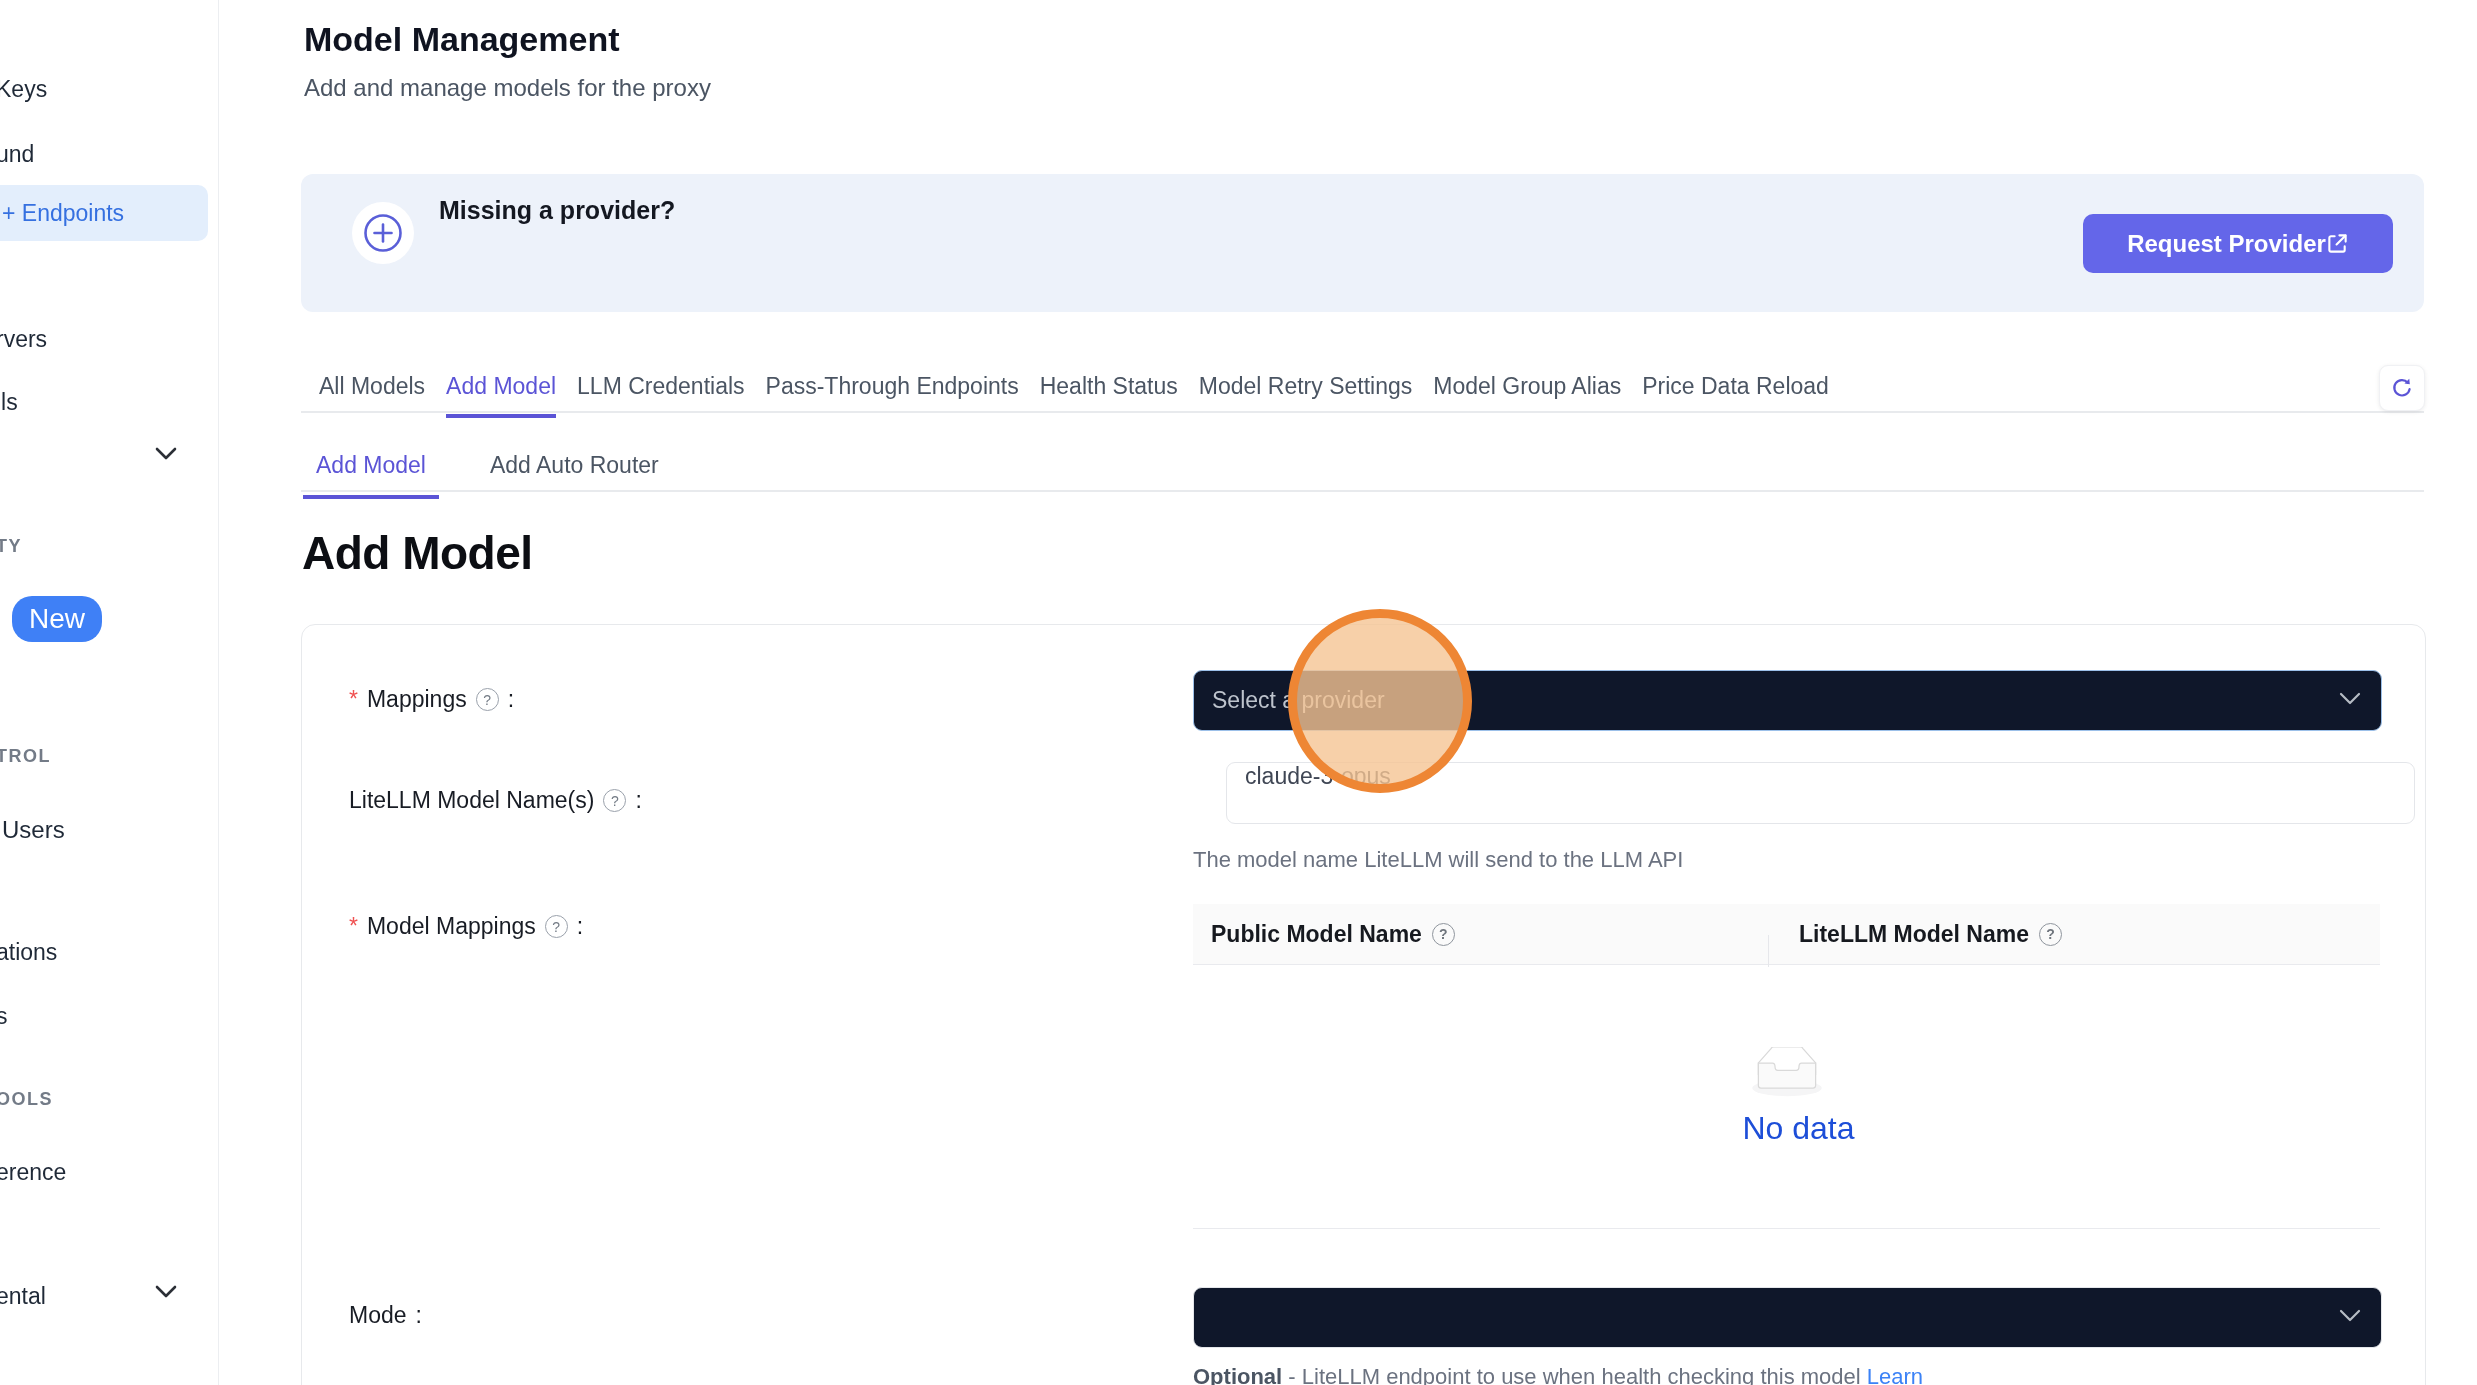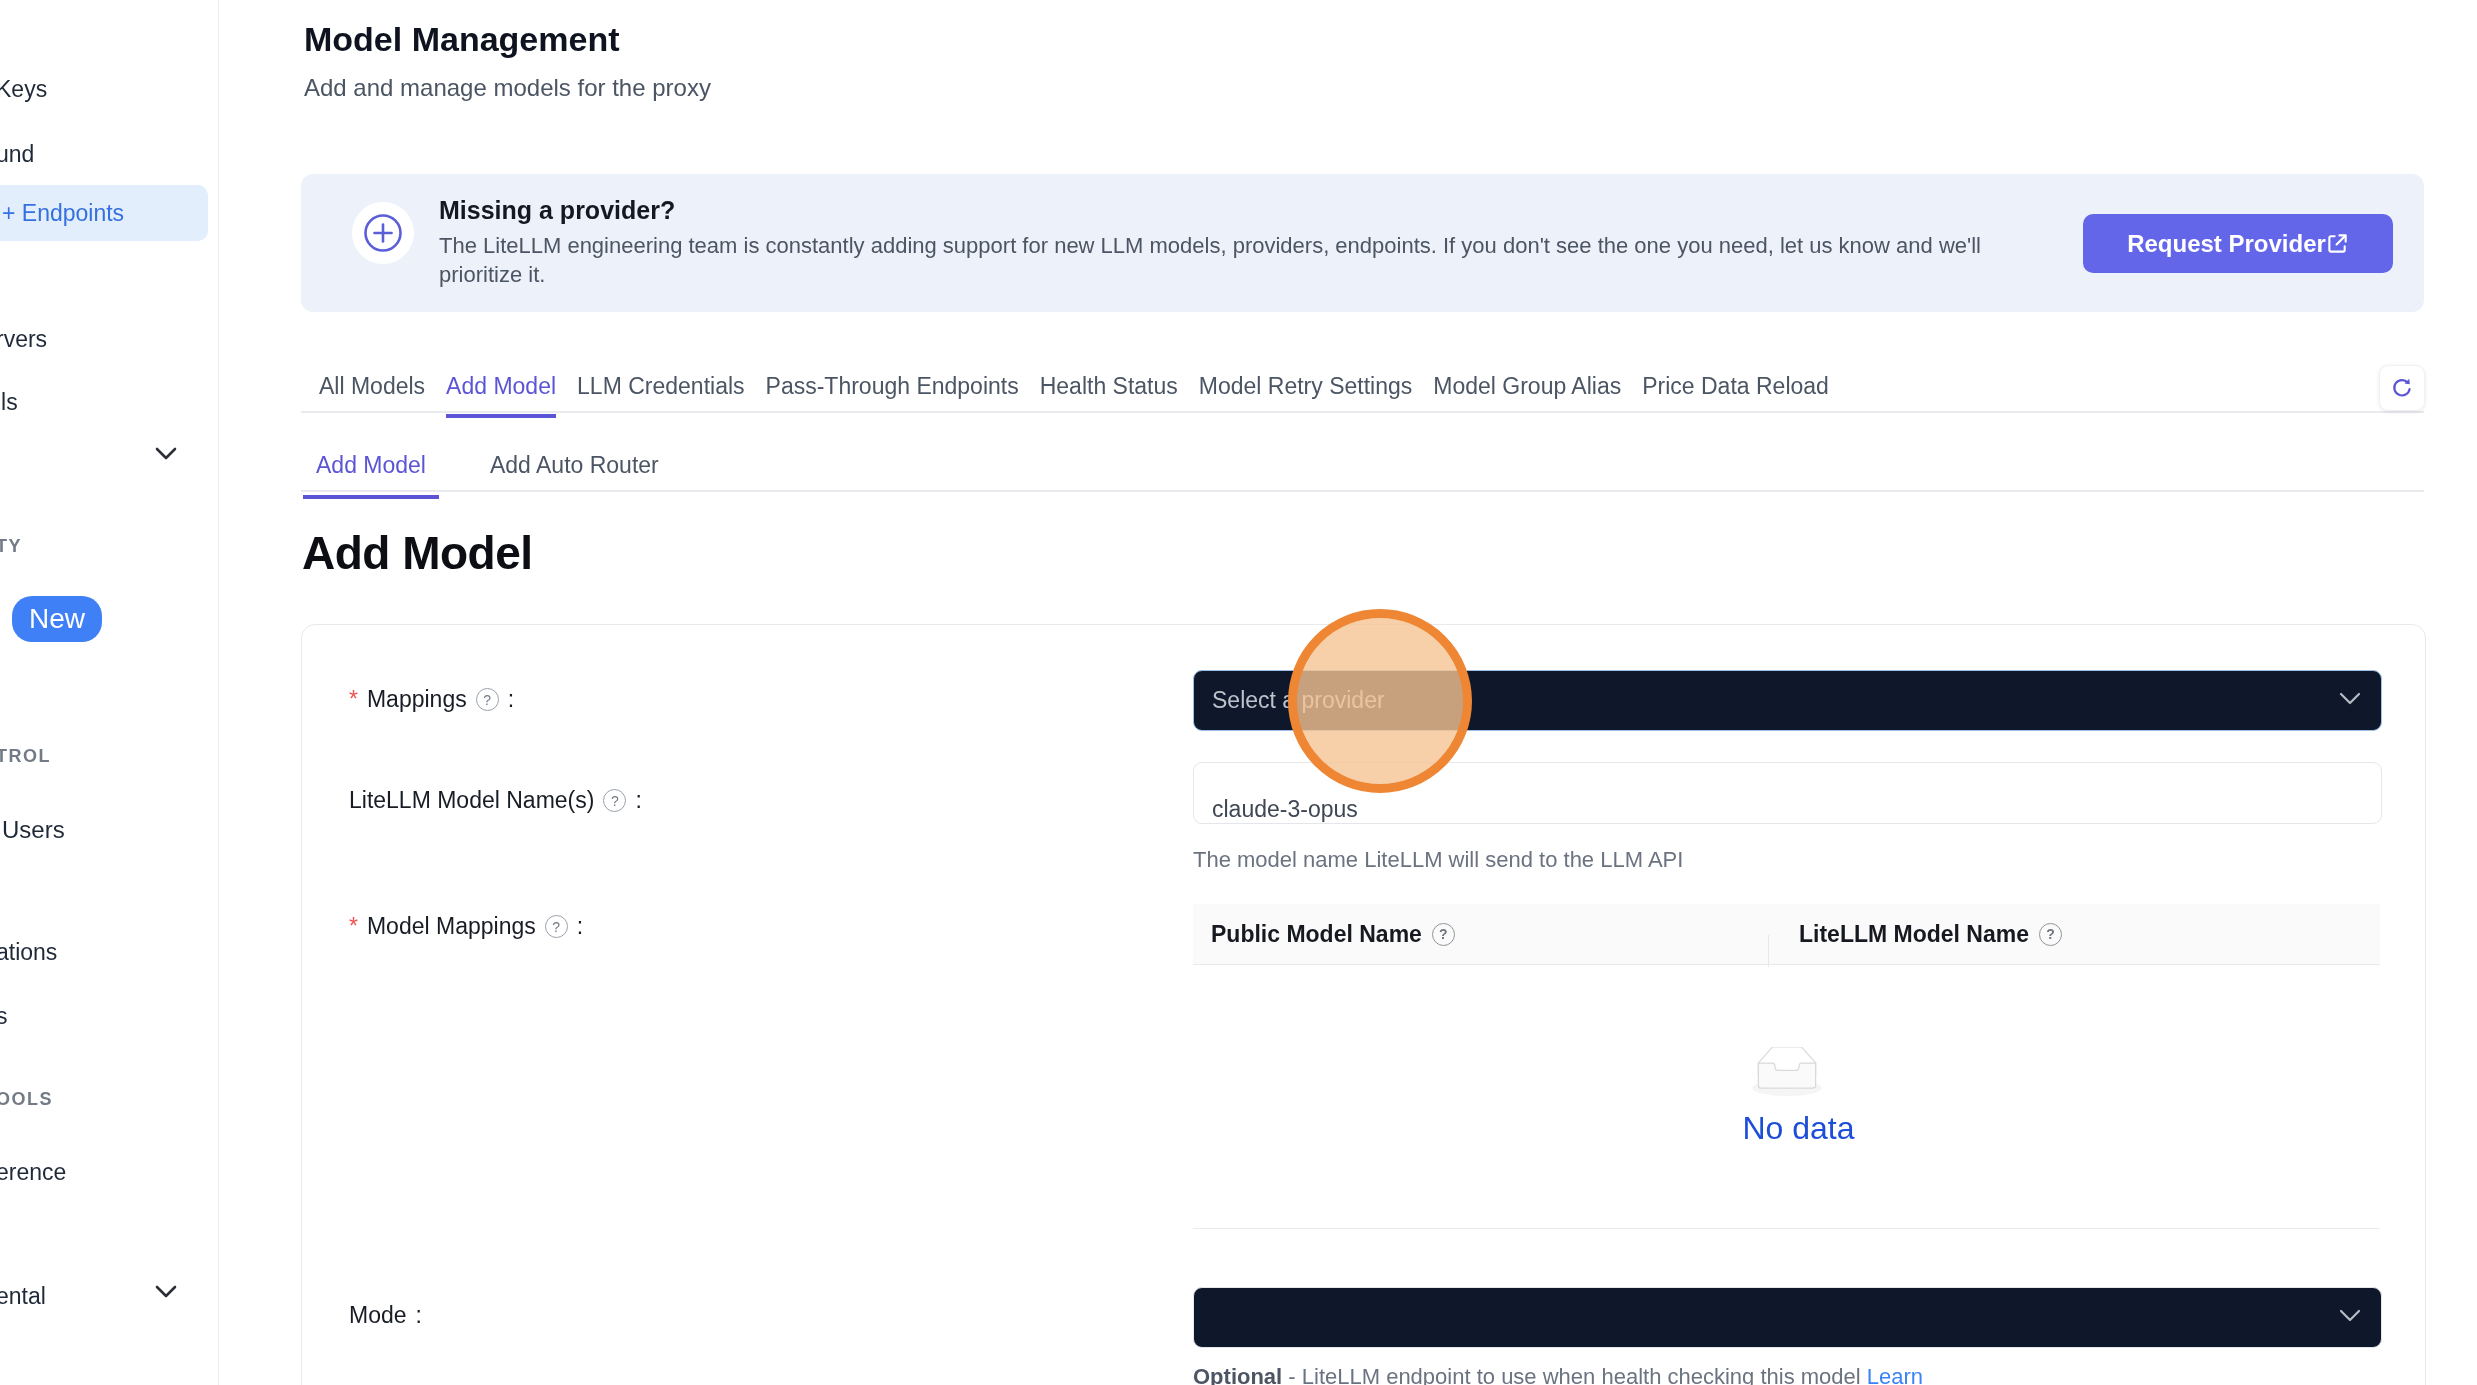--- a/index.html
+++ b/index.html
@@ -42,21 +42,21 @@
   .h1{position:absolute;left:302px;top:526px;font-size:46px;font-weight:700;color:#0c0e13;letter-spacing:-.5px;}
   .card{position:absolute;left:301px;top:624px;width:2123px;height:900px;border:1.5px solid #e7e9ec;border-radius:14px;}
   .flabel{position:absolute;left:349px;display:flex;align-items:center;gap:7px;font-size:23px;color:#181c24;}
   .req{color:#f05252;margin-right:2px;font-size:23px;}
   .help{display:inline-flex;align-items:center;justify-content:center;width:21px;height:21px;border:1.5px solid #9aa1ab;border-radius:50%;
     font-size:14px;color:#737b85;margin:0 2px;cursor:pointer;}
   .colon{color:#181c24;}
   .select{position:absolute;left:1193px;width:1187px;height:59px;background:#0f172a;border-radius:9px;display:flex;align-items:center;cursor:pointer;}
   .select .ph{margin-left:18px;font-size:23px;color:#bdc3cc;}
   .select .chevron{position:absolute;right:20px;top:21px;}
-  .input{position:absolute;left:1193px;width:1187px;height:60px;background:#fff;border:1.6px solid #e4e6ea;border-radius:9px;display:flex;align-items:flex-end;}
+  .input{position:absolute;left:1226px;width:1187px;height:60px;background:#fff;border:1.6px solid #e4e6ea;border-radius:9px;display:flex;align-items:flex-start;}
   .input span{margin-left:18px;font-size:23px;color:#3f4654;}
   .helper{position:absolute;left:1193px;font-size:22px;color:#6b7280;}
   .highlight-circle{position:absolute;left:1288px;top:609px;width:184px;height:184px;border-radius:50%;
     background:rgba(245,196,148,.8);border:9px solid #ee8634;box-sizing:border-box;z-index:6;pointer-events:none;}
   
   .map-table{position:absolute;left:1193px;top:904px;width:1187px;}
   .map-head{display:flex;height:60px;background:#fafafa;border-bottom:1.5px solid #e9eaee;align-items:center;}
   .map-th{display:flex;align-items:center;gap:8px;font-size:23px;font-weight:700;color:#16191f;}
   .map-th.c1{width:558px;padding-left:18px;position:relative;}
   .map-th.c1::after{content:"";position:absolute;right:0;top:14px;height:32px;width:1px;background:#e6e7eb;}
@@ -104,21 +104,20 @@
 
 <div class="banner">
   <div class="banner-icon">
     <svg width="40" height="40" viewBox="0 0 40 40" fill="none">
       <circle cx="20" cy="20" r="17.5" stroke="#5a5fd8" stroke-width="2.6"></circle>
       <line x1="20" y1="11.5" x2="20" y2="28.5" stroke="#5a5fd8" stroke-width="2.6" stroke-linecap="round"></line>
       <line x1="11.5" y1="20" x2="28.5" y2="20" stroke="#5a5fd8" stroke-width="2.6" stroke-linecap="round"></line>
     </svg>
   </div>
   <div class="banner-title">Missing a provider?</div>
-  <div class="banner-body">The LiteLLM engineering team is constantly adding support for new LLM models, providers, endpoints. If you don't see the one you need, let us know and we'll prioritize it.</div>
   <button class="req-btn">
     <span>Request Provider</span>
     <svg width="23" height="23" viewBox="0 0 24 24" fill="none" stroke="#ffffff" stroke-width="2.2" stroke-linecap="round" stroke-linejoin="round">
       <path d="M9 4.5H5.2A1.7 1.7 0 0 0 3.5 6.2v12.6a1.7 1.7 0 0 0 1.7 1.7h12.6a1.7 1.7 0 0 0 1.7-1.7V15"></path>
       <path d="M14 3.5h6.5V10"></path>
       <path d="M20.2 3.8 11 13"></path>
     </svg>
   </button>
 </div>
 

